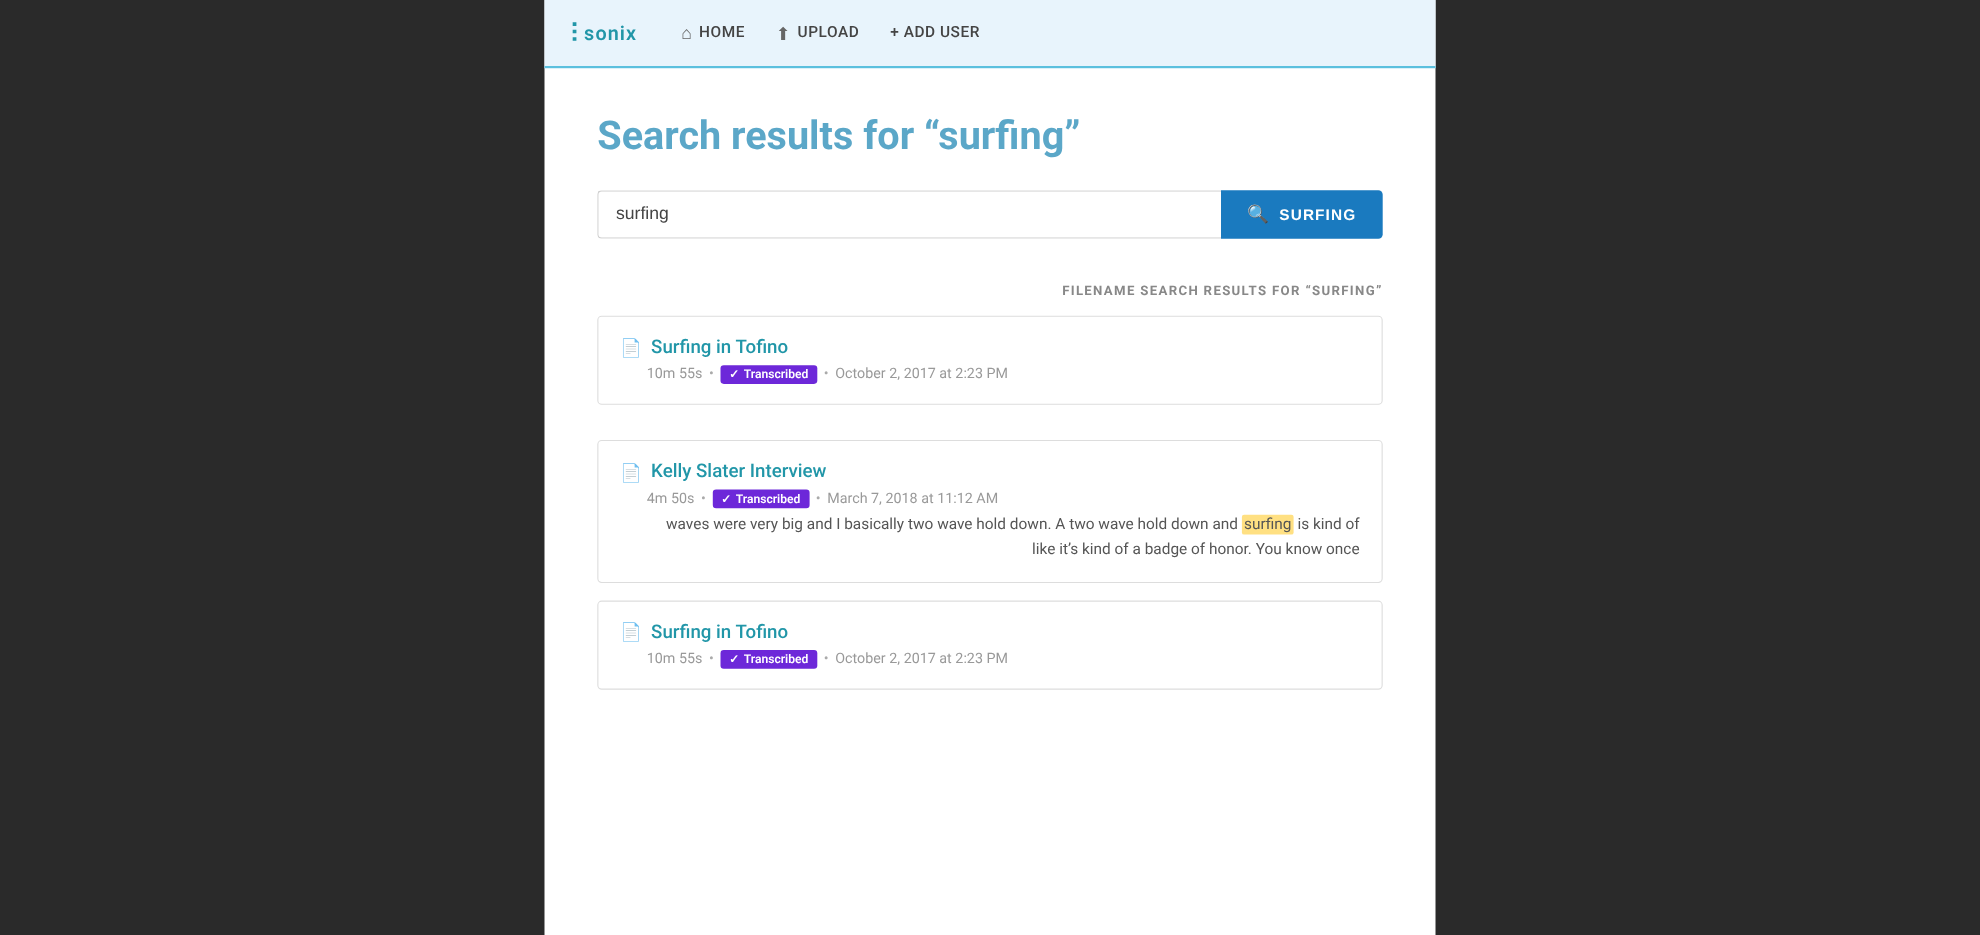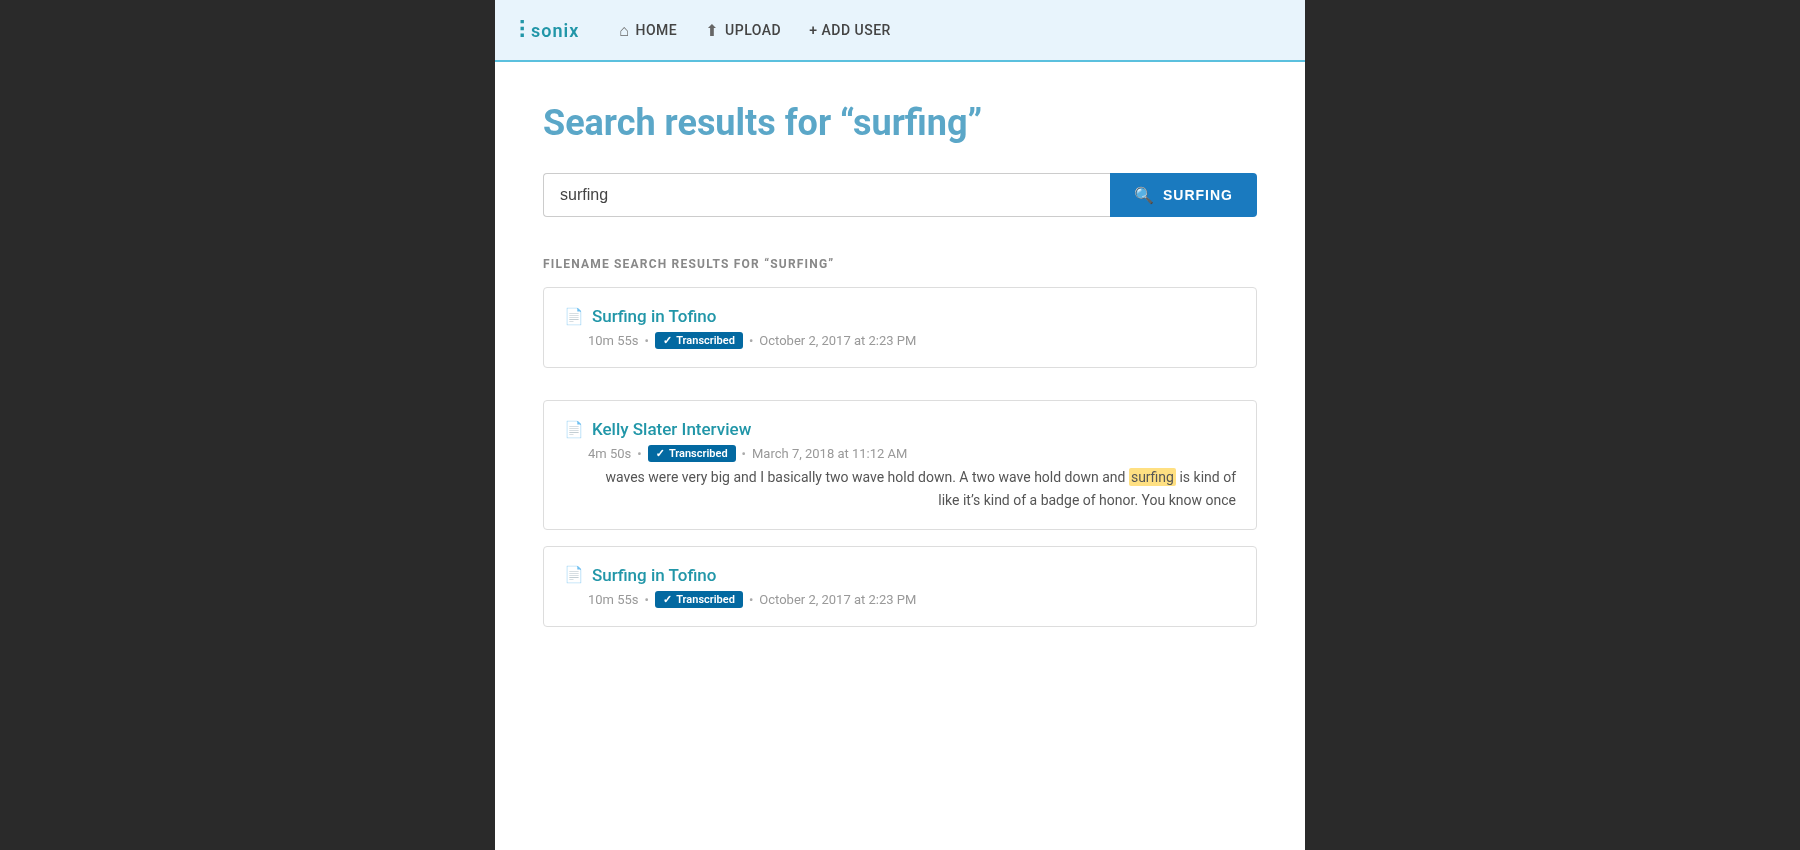--- a/index.html
+++ b/index.html
@@ -156,21 +156,21 @@
     }
     .result-meta {
       display: flex;
       align-items: center;
       gap: 6px;
       font-size: 13px;
       color: #999;
       margin-left: 24px;
     }
     .transcribed-badge {
-      background: #0369a1;
+      background: #6d28d9;
       color: #fff;
       font-size: 11px;
       font-weight: 600;
       padding: 2px 8px;
       border-radius: 3px;
       display: inline-flex;
       align-items: center;
       gap: 4px;
     }
     .transcribed-badge::before {
@@ -207,20 +207,21 @@
       margin-top: 4px;
       text-align: right;
     }
     .highlight {
       background: #ffe082;
       padding: 1px 2px;
       border-radius: 2px;
     }
     .section-divider {
       margin-bottom: 24px;
+      text-align: right;
     }
   </style>
 </head>
 <body>
 
 <div class="app-container">
 
   <nav class="navbar">
     <div class="logo-area">
       <span class="logo-icon">⫶</span>

